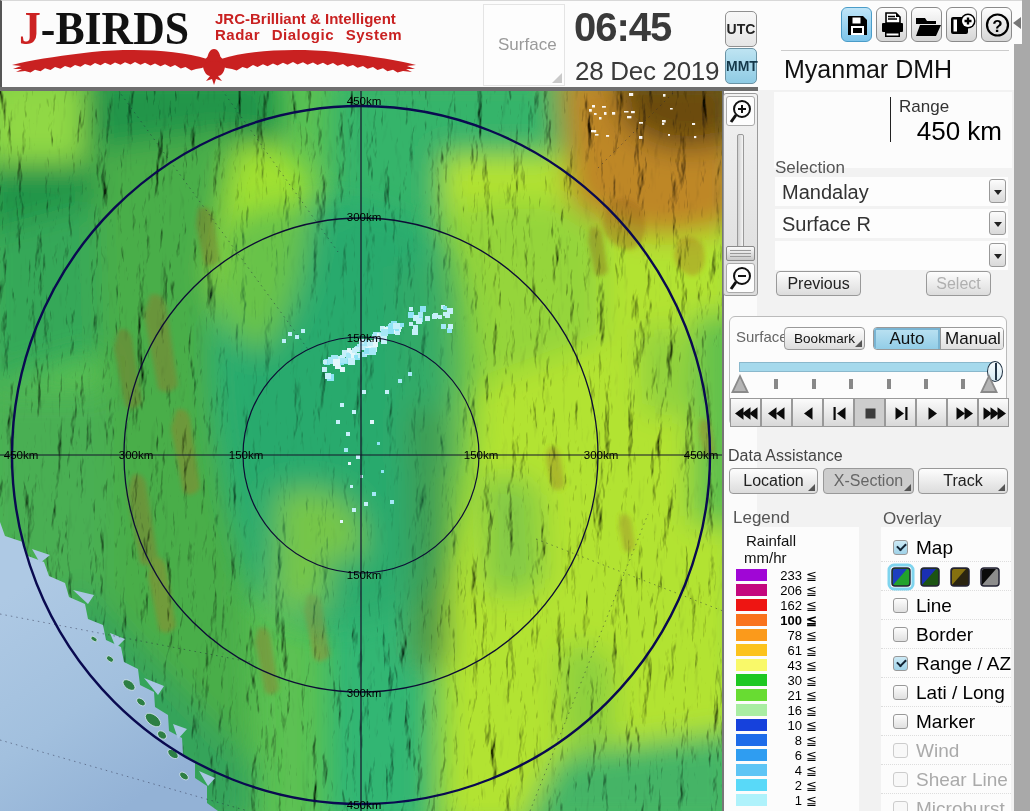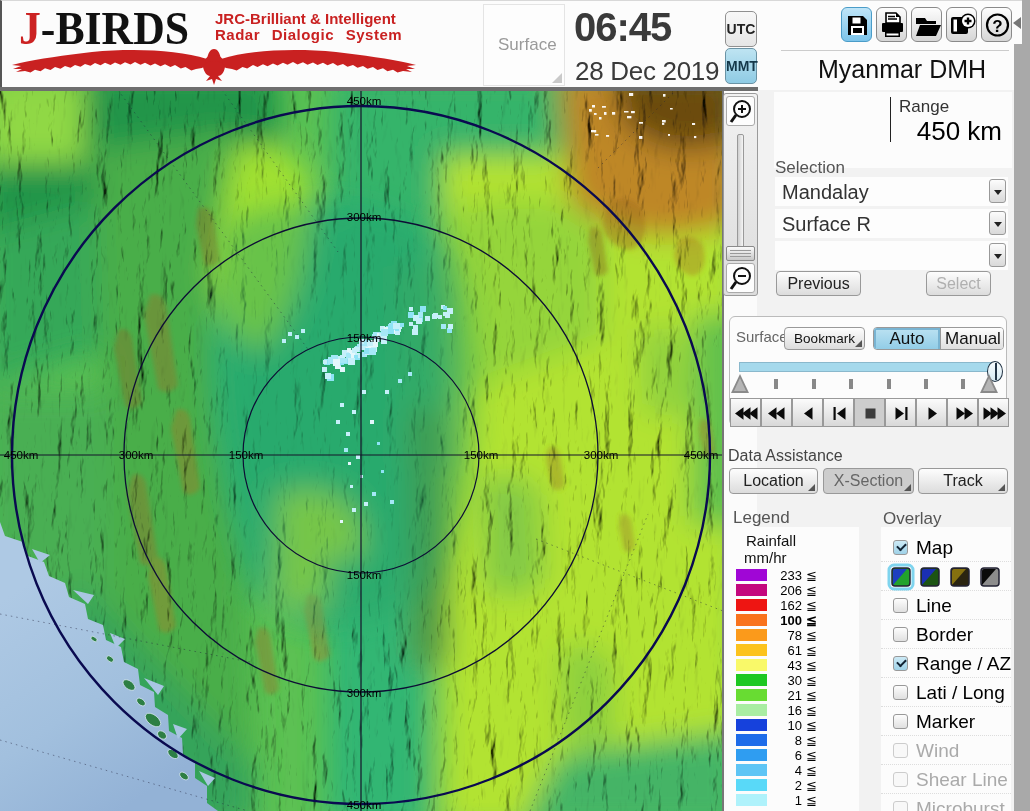--- a/index.html
+++ b/index.html
@@ -51,21 +51,21 @@
   background:linear-gradient(90deg,#cfcfcf,#f5f5f5); border:1px solid #999; border-radius:2px; }
 #zhandle { position:absolute; left:2px; top:152px; width:29px; height:15px;
   background:linear-gradient(#fafafa,#c8c8c8); border:1px solid #8a8a8a; border-radius:2px; }
 #zhandle:after { content:""; position:absolute; left:3px; top:6px; right:3px; height:1px; background:#999; box-shadow:0 3px 0 #999, 0 -3px 0 #999; }
 
 
 #panel { position:absolute; left:757px; top:90px; width:257px; height:721px; background:#f2f2f2; }
 #mapdiv-line { position:absolute; left:722px; top:90px; width:2px; height:721px; background:#777; }
 #graybar { position:absolute; left:1014px; top:44px; width:16px; height:767px; background:#a9a9a9; }
 #graybar2 { position:absolute; left:1022px; top:0px; width:8px; height:50px; background:#a9a9a9; }
-#mdmh { position:absolute; left:784px; top:55px; font-size:25px; color:#111;margin-left:34px; }
+#mdmh { position:absolute; left:784px; top:55px; font-size:25px; color:#111; }
 #mdmhline { position:absolute; left:781px; top:50px; width:228px; height:1px; background:#ccc; }
 
 #rangebox { position:absolute; left:774px; top:92px; width:238px; height:76px; background:#fcfcfc; }
 #rangediv { position:absolute; left:890px; top:97px; width:1px; height:45px; background:#222; }
 #rangelbl { position:absolute; left:899px; top:97px; font-size:17px; color:#333; }
 #rv2 { position:absolute; left:903px; width:99px; top:116px; font-size:26px; color:#000; text-align:right; }
 
 #sellbl { position:absolute; left:775px; top:158px; font-size:17px; color:#555;text-align:center; }
 .droprow { position:absolute; left:775px; width:233px; height:29px; background:#fdfdfd; }
 .droptext { position:absolute; left:7px; top:4px; font-size:20px; color:#333; }

